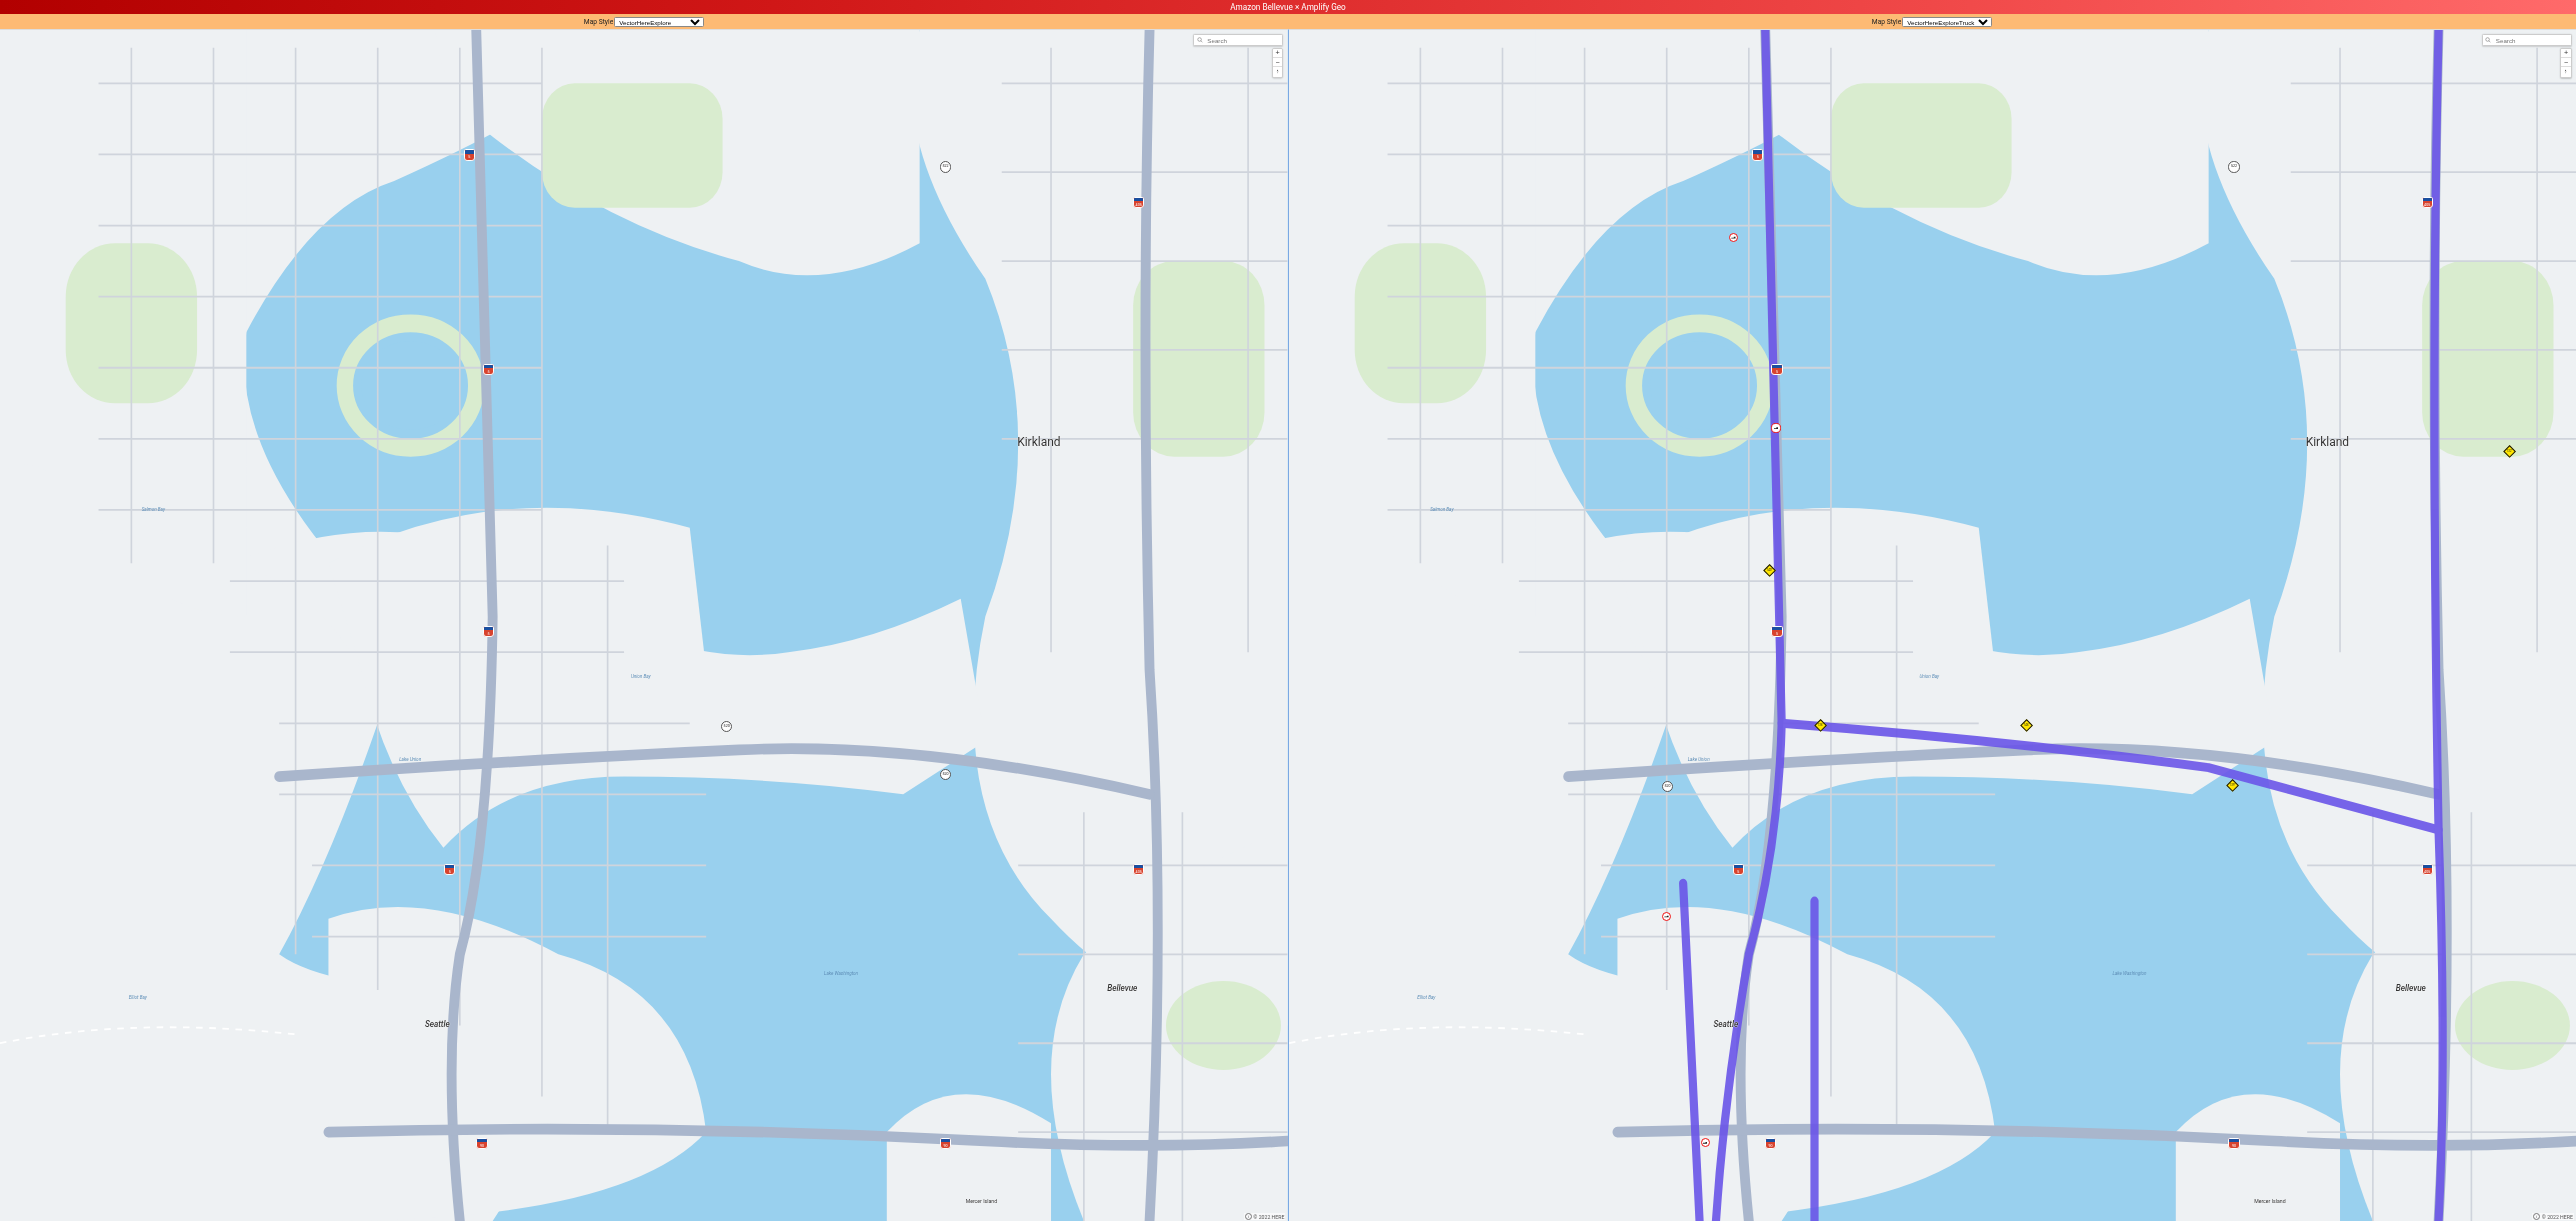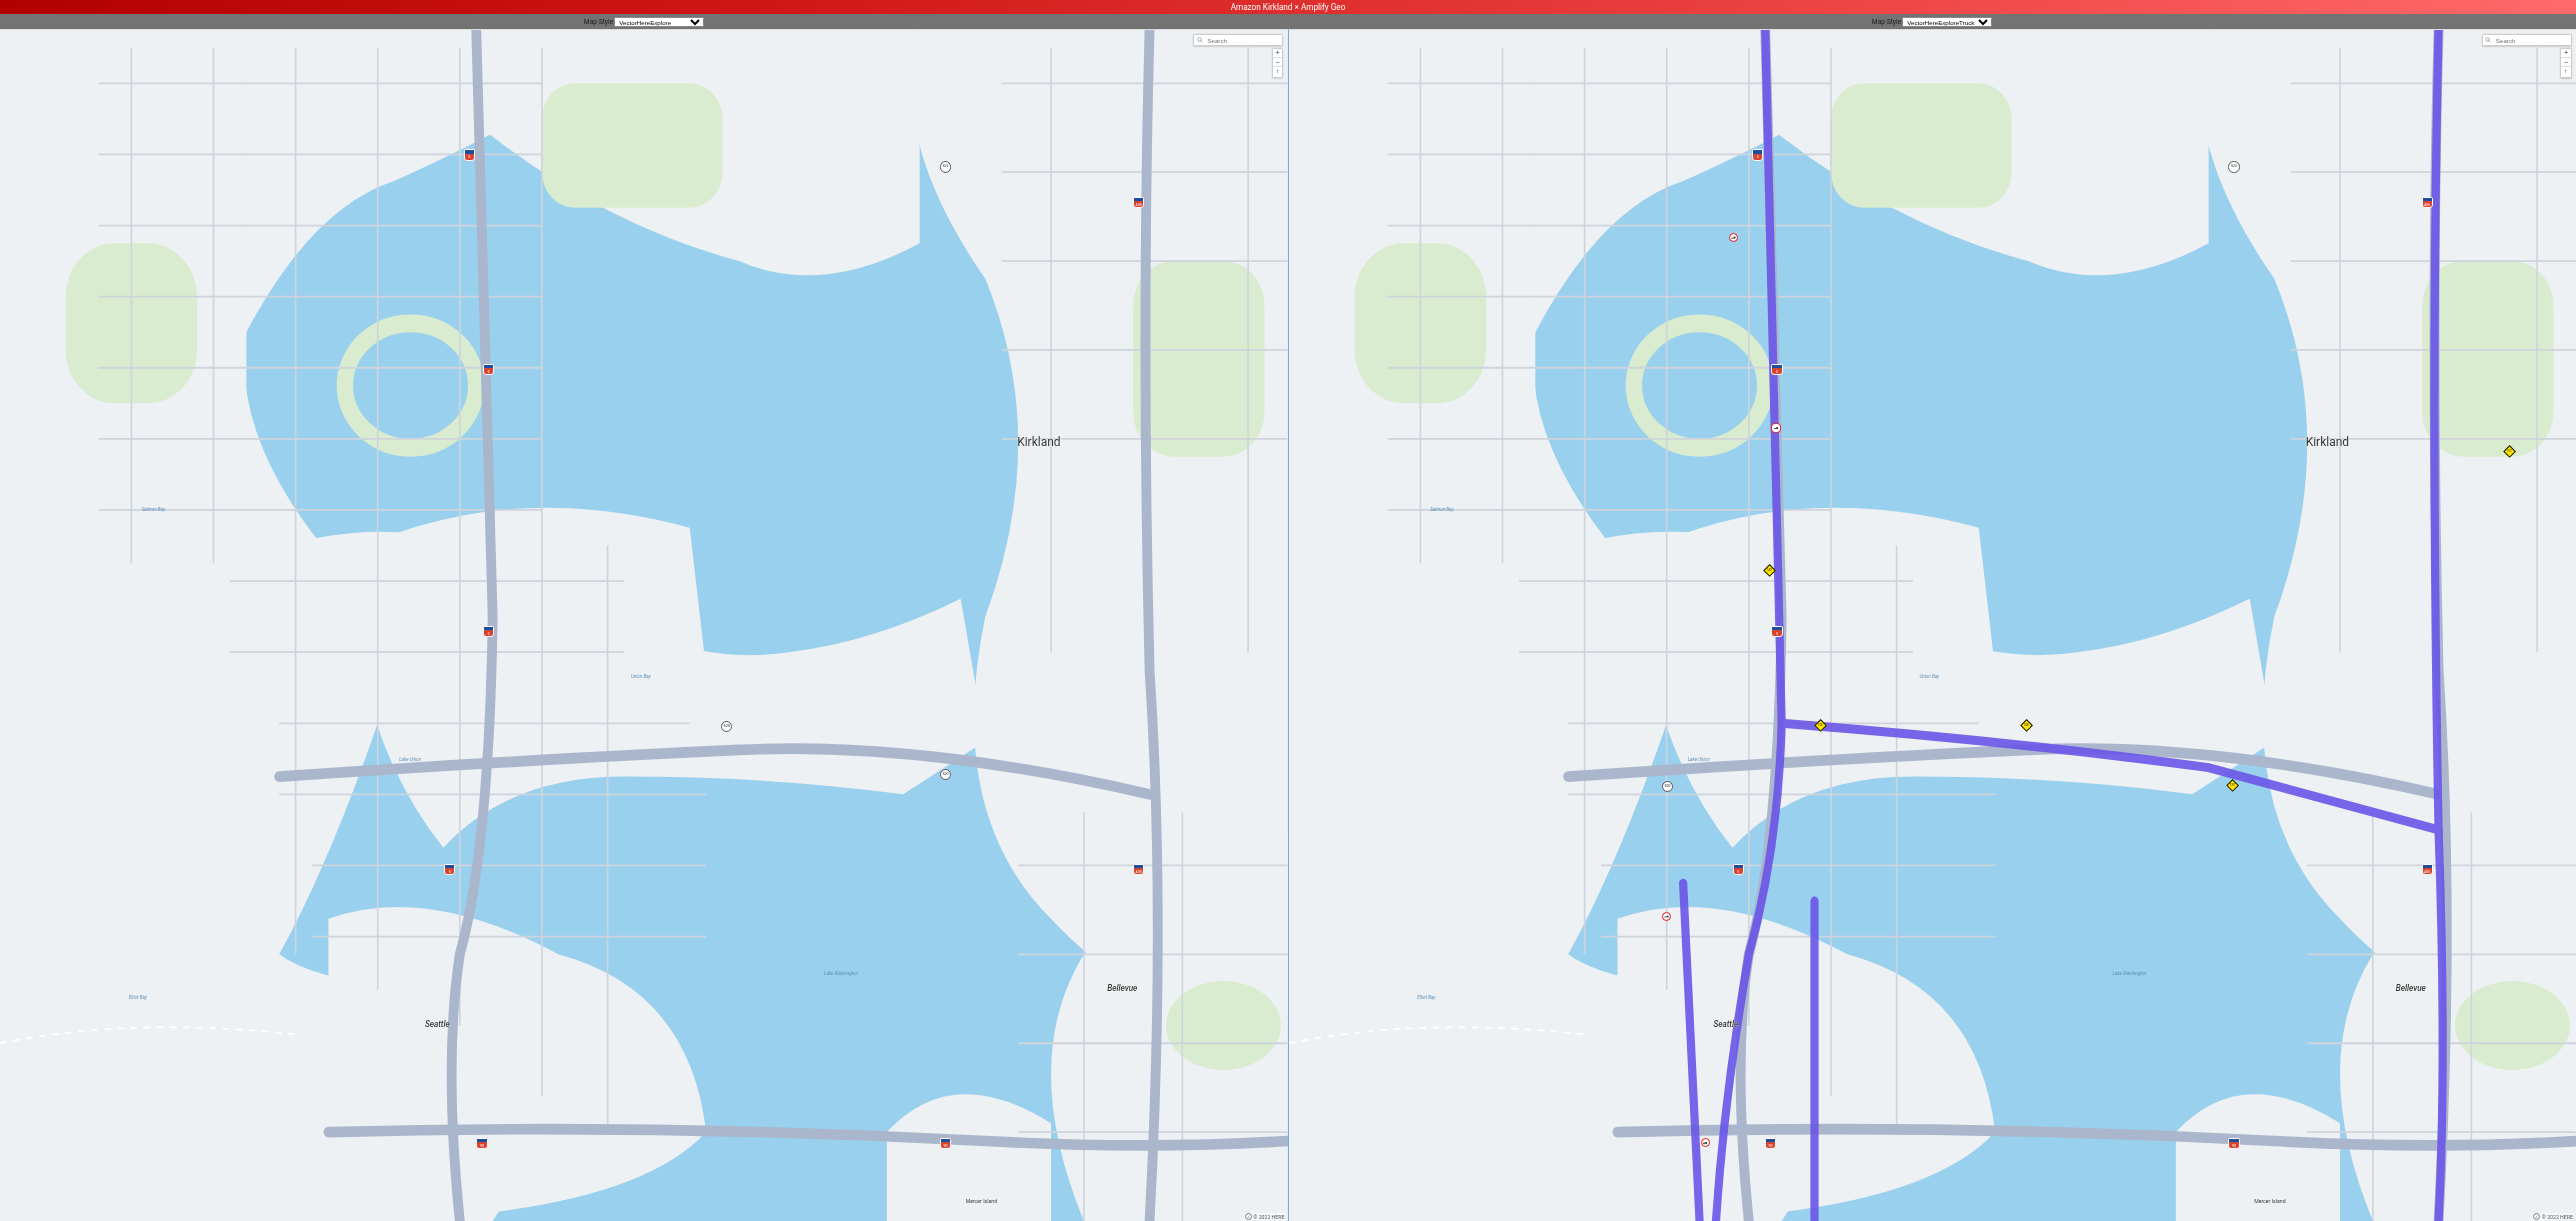--- a/index.html
+++ b/index.html
@@ -15,21 +15,21 @@
     height: 14.4px;
     line-height: 14.4px;
     text-align: center;
     color: #fff;
     font-size: 8.2px;
     background: linear-gradient(90deg, #b20000 0%, #d01717 30%, #f04848 75%, #ff6a6a 100%);
   }
   .style-bar {
     display: flex;
     height: 15px;
-    background: #737373;
+    background: #fdba74;
   }
   .style-half {
     flex: 1;
     display: flex;
     align-items: center;
     justify-content: center;
     font-size: 6.7px;
     color: #222;
   }
   .style-half label { margin-right: 1px; }
@@ -196,21 +196,21 @@
     position:absolute; inset:0;
     transform: rotate(-45deg);
     font-size:2.6px; line-height:7.2px; text-align:center;
     color:#111;
   }
 </style>
 </head>
 <body>
 
 <div class="header">
-  <span>Amazon Kirkland × Amplify Geo</span>
+  <span>Amazon Bellevue × Amplify Geo</span>
 </div>
 
 <div class="style-bar">
   <div class="style-half">
     <label>Map Style</label>
     <select id="style-left"><option value="VectorHereExplore">VectorHereExplore</option><option value="VectorHereExploreTruck">VectorHereExploreTruck</option></select>
   </div>
   <div class="style-half">
     <label>Map Style</label>
     <select id="style-right"><option value="VectorHereExplore">VectorHereExplore</option><option value="VectorHereExploreTruck" selected="">VectorHereExploreTruck</option></select>

